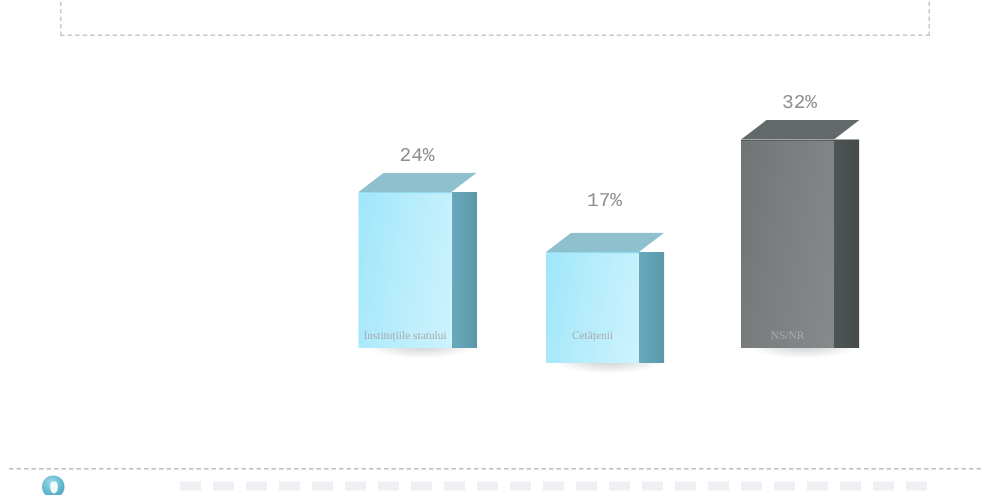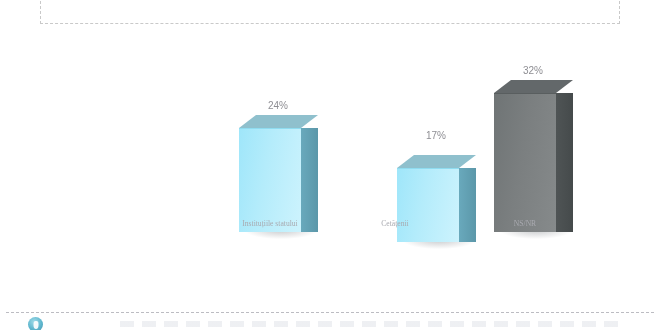--- a/index.html
+++ b/index.html
@@ -52,22 +52,22 @@
     bottom: 0;
     left: 50%;
     transform: translateX(-50%);
   }
 
   
   .value-label {
     position: absolute;
     left: 50%;
     transform: translateX(-50%);
-    font-family: Liberation Sans, sans-serif;
-    font-size: 10px;
+    font-family: Liberation Mono, monospace;
+    font-size: 13px;
     color: #8e8e93;
     white-space: nowrap;
   }
 
   
   .bar3d { position: relative; }
   .face-front {
     position: absolute;
     left: 0; bottom: 0;
     width: 100%;
@@ -158,21 +158,21 @@
             <div class="bar-shadow" style="width: 72px;"></div>
             <div class="face-top" style="top: 0px; width: 79px; background: rgb(143, 192, 205); clip-path: polygon(0% 100%, 21.519% 0%, 100% 0%, 78.481% 100%);"></div>
             <div class="face-side" style="height: 104px; background: linear-gradient(90deg, rgb(105, 169, 188), rgb(91, 151, 169)); clip-path: polygon(0% 0%, 100% -8%, 100% 100%, 0% 100%);"></div>
             <div class="face-front" style="height: 104px; background: linear-gradient(100deg, rgb(159, 230, 250) 0%, rgb(180, 236, 251) 42%, rgb(205, 243, 253) 100%); border-top: 1px solid rgb(143, 220, 240);"></div>
           </div>
           <div class="value-label" style="bottom: 121px; left: calc(50% + 8px);">24%</div>
         </div>
         <div class="cat-label">Instituțiile statului</div>
       </div>
       <div class="bar-slot" style="left: 335px;">
-        <div class="bar-wrap" style="width: 62px; height: 77px; margin-left: 33px;">
+        <div class="bar-wrap" style="width: 62px; height: 77px;">
           <div class="bar3d" style="width: 62px; height: 87px;">
             <div class="bar-shadow" style="width: 72px;"></div>
             <div class="face-top" style="top: 0px; width: 79px; background: rgb(143, 192, 205); clip-path: polygon(0% 100%, 21.519% 0%, 100% 0%, 78.481% 100%);"></div>
             <div class="face-side" style="height: 74px; background: linear-gradient(90deg, rgb(105, 169, 188), rgb(91, 151, 169)); clip-path: polygon(0% 0%, 100% -8%, 100% 100%, 0% 100%);"></div>
             <div class="face-front" style="height: 74px; background: linear-gradient(100deg, rgb(159, 230, 250) 0%, rgb(180, 236, 251) 42%, rgb(205, 243, 253) 100%); border-top: 1px solid rgb(143, 220, 240);"></div>
           </div>
           <div class="value-label" style="bottom: 91px; left: calc(50% + 8px);">17%</div>
         </div>
         <div class="cat-label">Cetățenii</div>
       </div>

